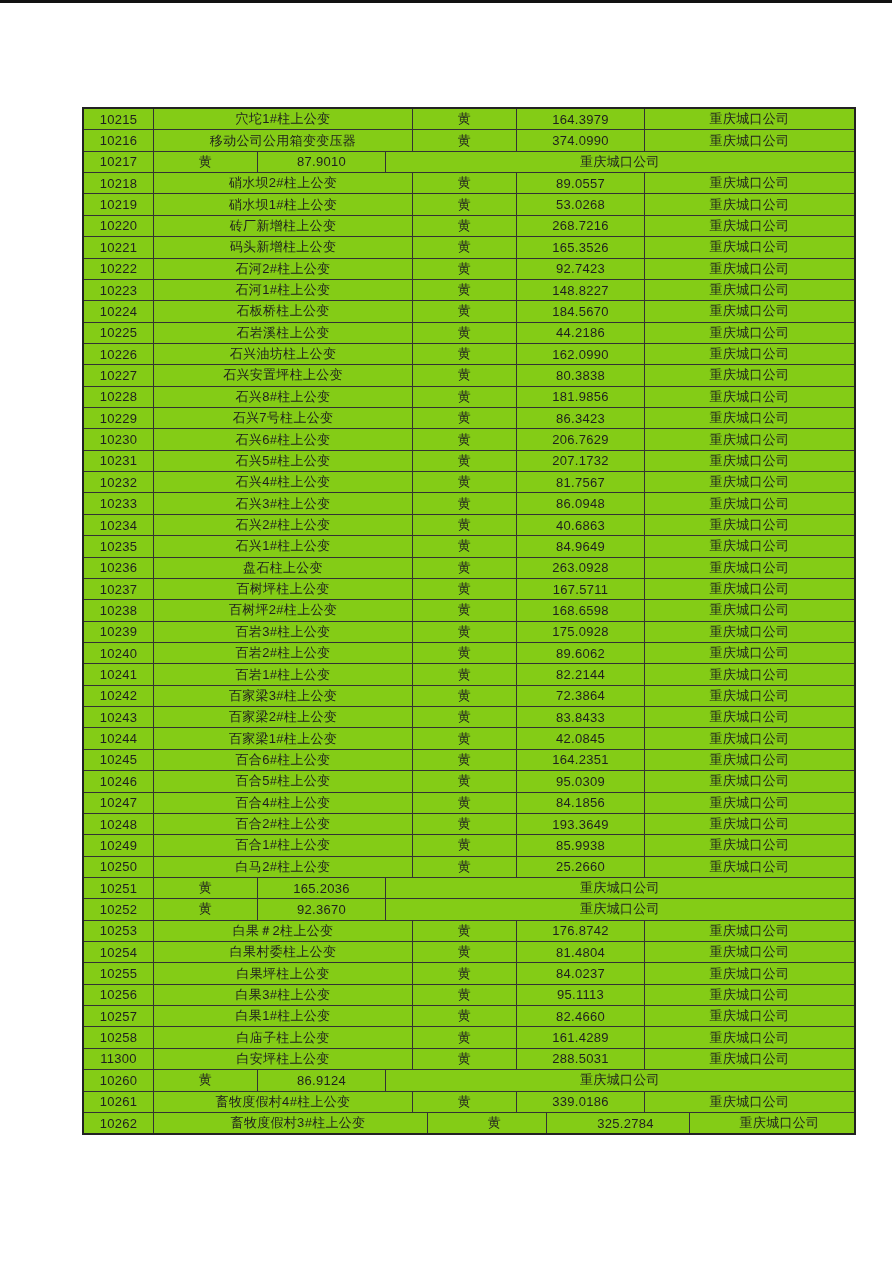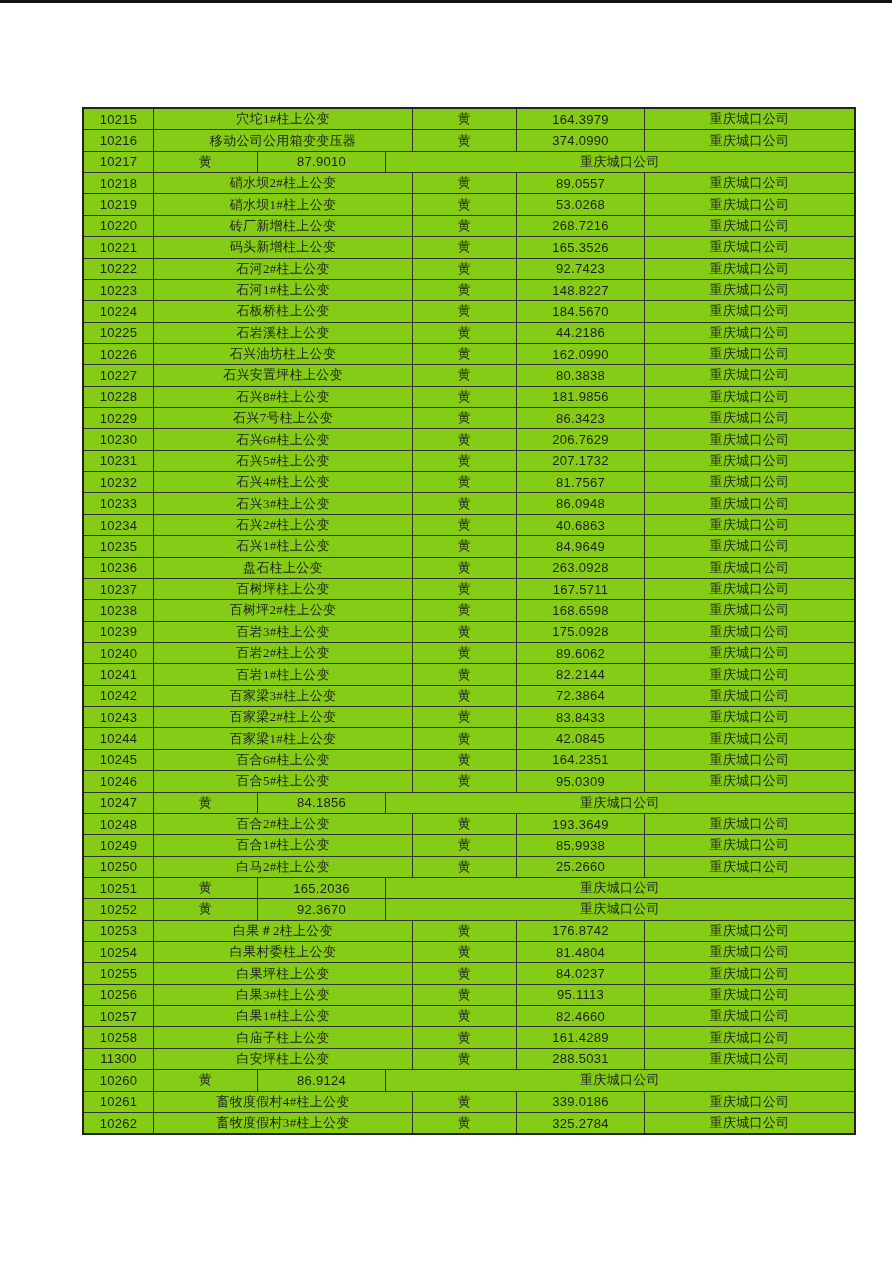--- a/index.html
+++ b/index.html
@@ -24,35 +24,35 @@
     display:flex;
     flex-direction:column;
     background:#84cc16;
   }
   .t-row{
     flex:1;
     display:flex;
     align-items:stretch;
     border-bottom:1px solid #333333;
   }
-  .t-row:last-child{border-bottom:none;}
+  .t-row:last-child{border-bottom:none;gap:15px;}
   .t-cell{
     box-sizing:border-box;
     display:flex;
     align-items:center;
     justify-content:center;
     font-size:13px;
     color:#1f1f1f;
     border-right:1px solid #333333;
     white-space:nowrap;
     overflow:hidden;
     letter-spacing:0.3px;
   }
   .c0{width:70px;}
-  .c1{width:259px;font-family:Liberation Serif, serif;}
+  .c1{width:259px;}
   .c2{width:104px;}
   .c3{width:128px;}
   .c4{flex:1;border-right:none;}
 </style>
 </head>
 <body>
 
 <div class="top-bar"></div>
 
 <div class="doc-table">
@@ -274,20 +274,21 @@
     </div>
     <div class="t-row">
       <div class="t-cell c0">10246</div>
       <div class="t-cell c1">百合5#柱上公变</div>
       <div class="t-cell c2">黄</div>
       <div class="t-cell c3">95.0309</div>
       <div class="t-cell c4">重庆城口公司</div>
     </div>
     <div class="t-row">
       <div class="t-cell c0">10247</div>
+      <div class="t-cell c1">百合4#柱上公变</div>
       <div class="t-cell c2">黄</div>
       <div class="t-cell c3">84.1856</div>
       <div class="t-cell c4">重庆城口公司</div>
     </div>
     <div class="t-row">
       <div class="t-cell c0">10248</div>
       <div class="t-cell c1">百合2#柱上公变</div>
       <div class="t-cell c2">黄</div>
       <div class="t-cell c3">193.3649</div>
       <div class="t-cell c4">重庆城口公司</div>

